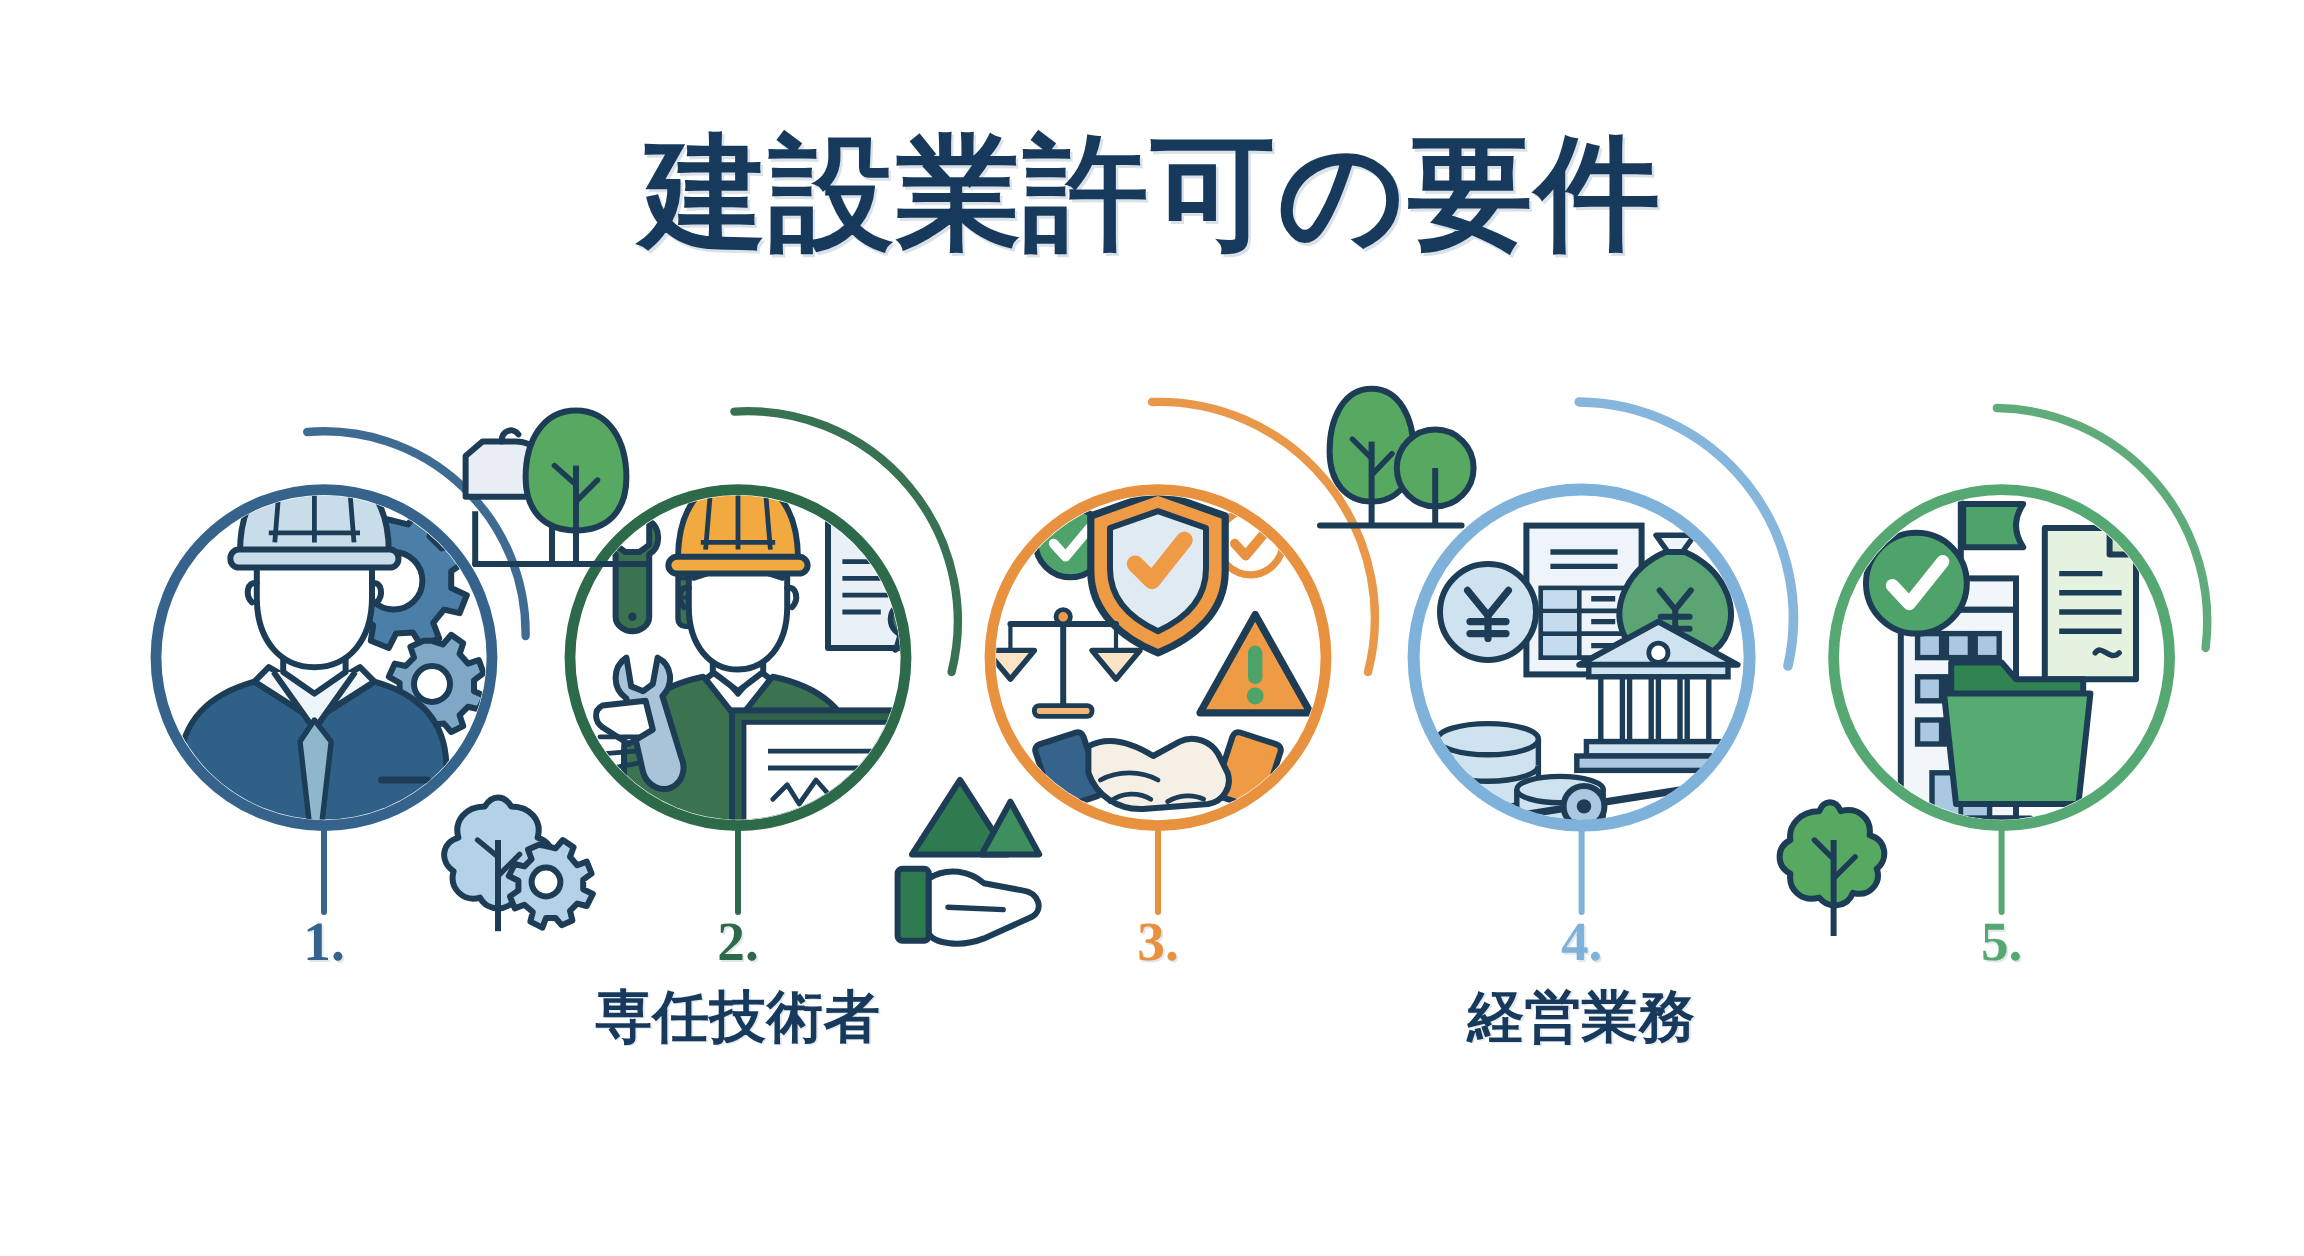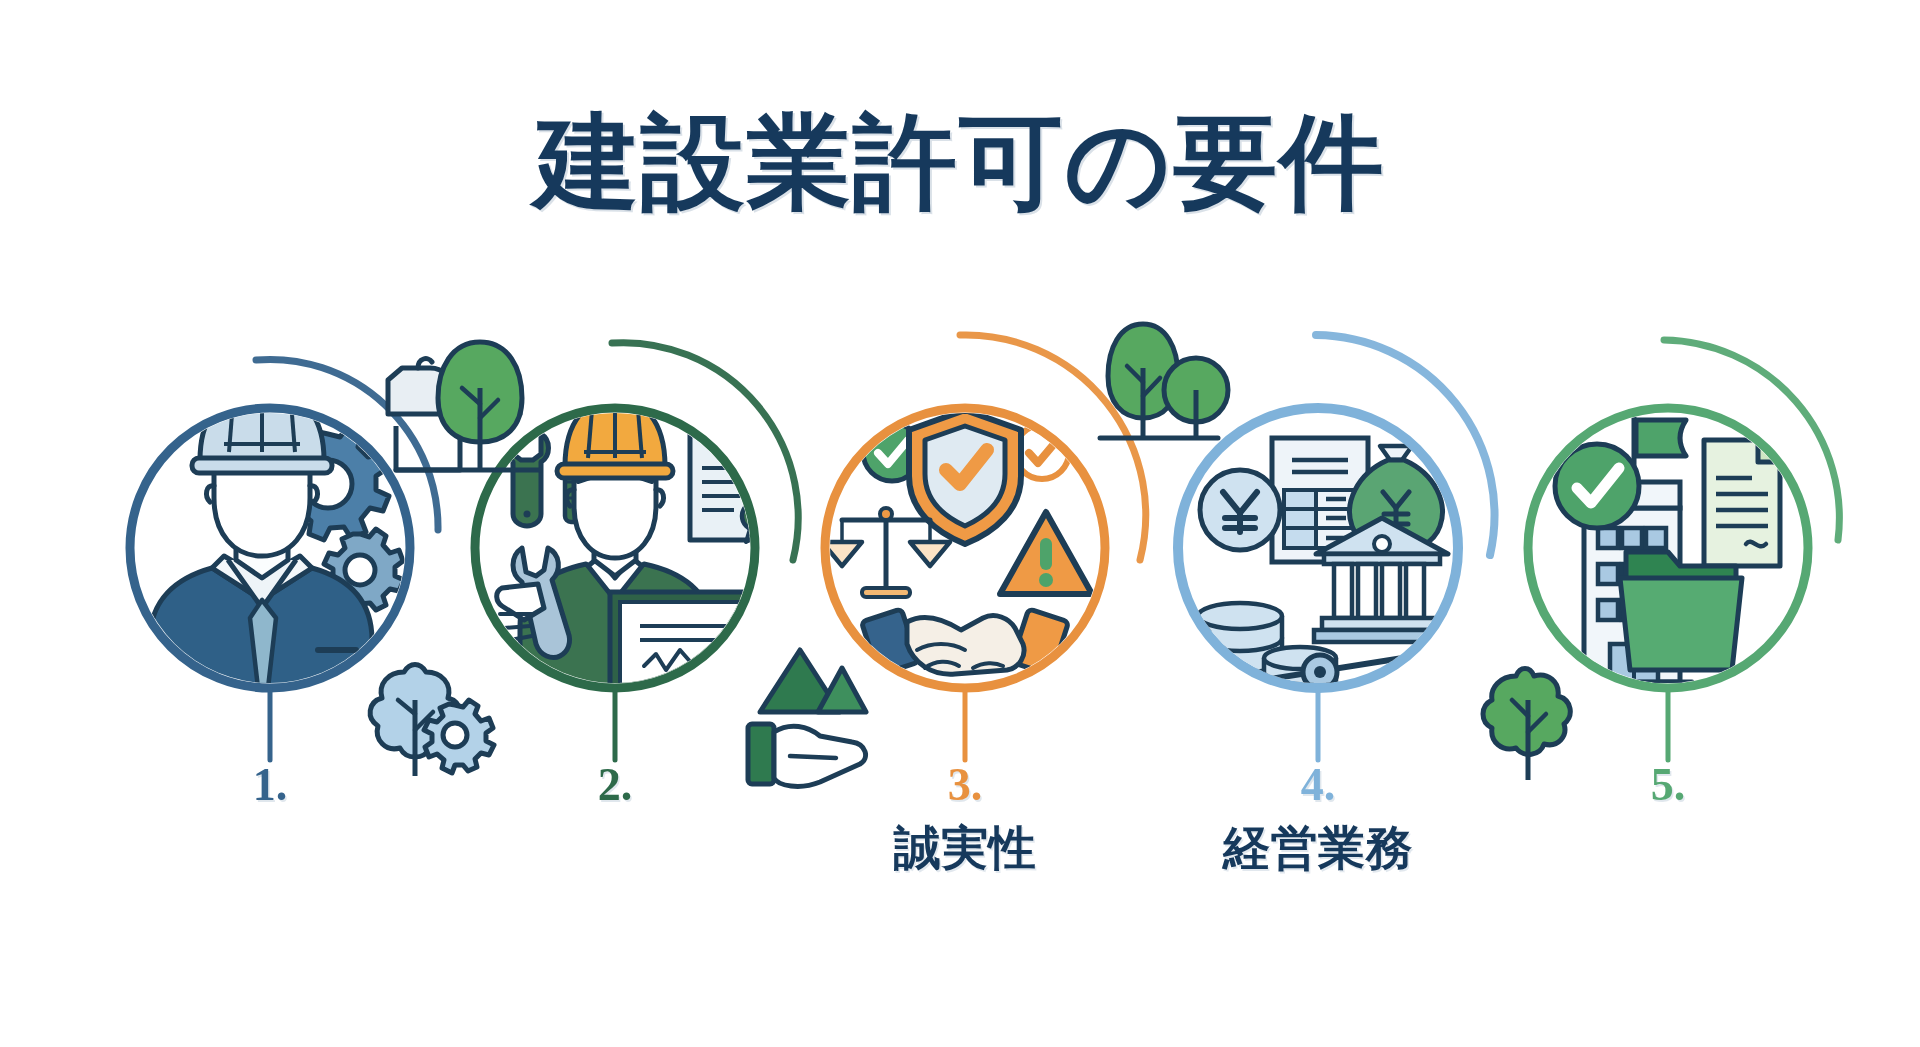--- a/index.html
+++ b/index.html
@@ -490,25 +490,25 @@
     </g>
 
   </svg>
 
   <div class="label-group" style="left:100px; top:762px;">
     <div class="label-num" style="color:#35638c;">1.</div>
   </div>
 
   <div class="label-group" style="left:445px; top:762px;">
     <div class="label-num" style="color:#2d6a4a;">2.</div>
+    <div class="label-text">専任技術者</div>
   </div>
 
   <div class="label-group" style="left:795px; top:762px;">
     <div class="label-num" style="color:#e8913f;">3.</div>
-    <div class="label-text">誠実性</div>
   </div>
 
   <div class="label-group" style="left:1148px; top:762px;">
     <div class="label-num" style="color:#7fb2da;">4.</div>
     <div class="label-text">経営業務</div>
   </div>
 
   <div class="label-group" style="left:1498px; top:762px;">
     <div class="label-num" style="color:#56a873;">5.</div>
   </div>

